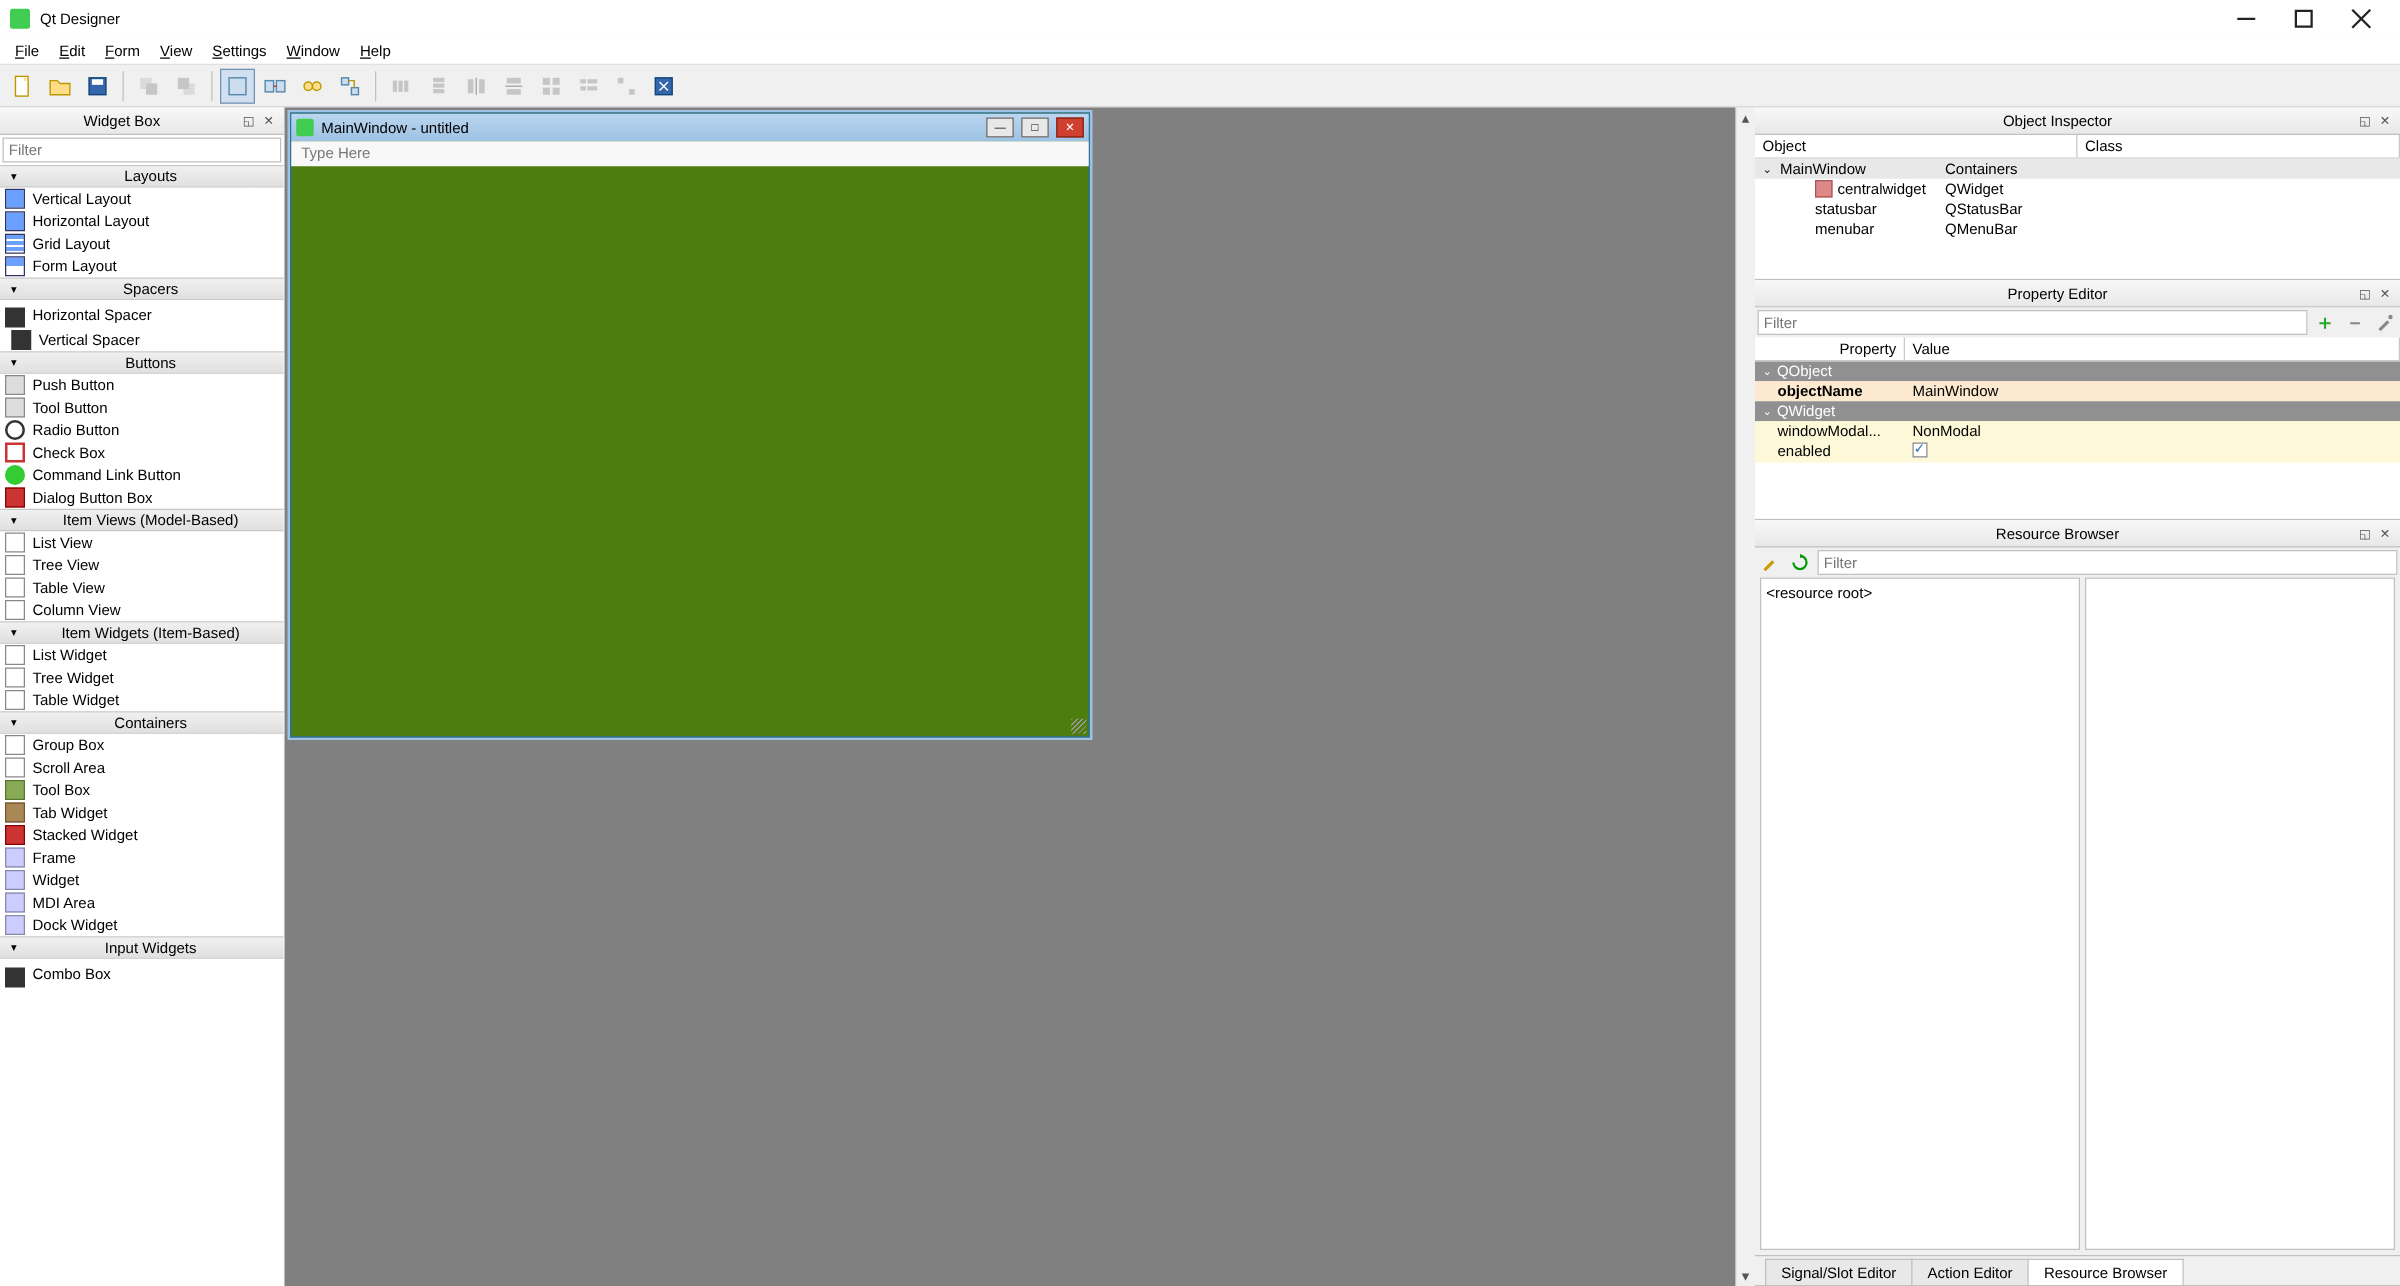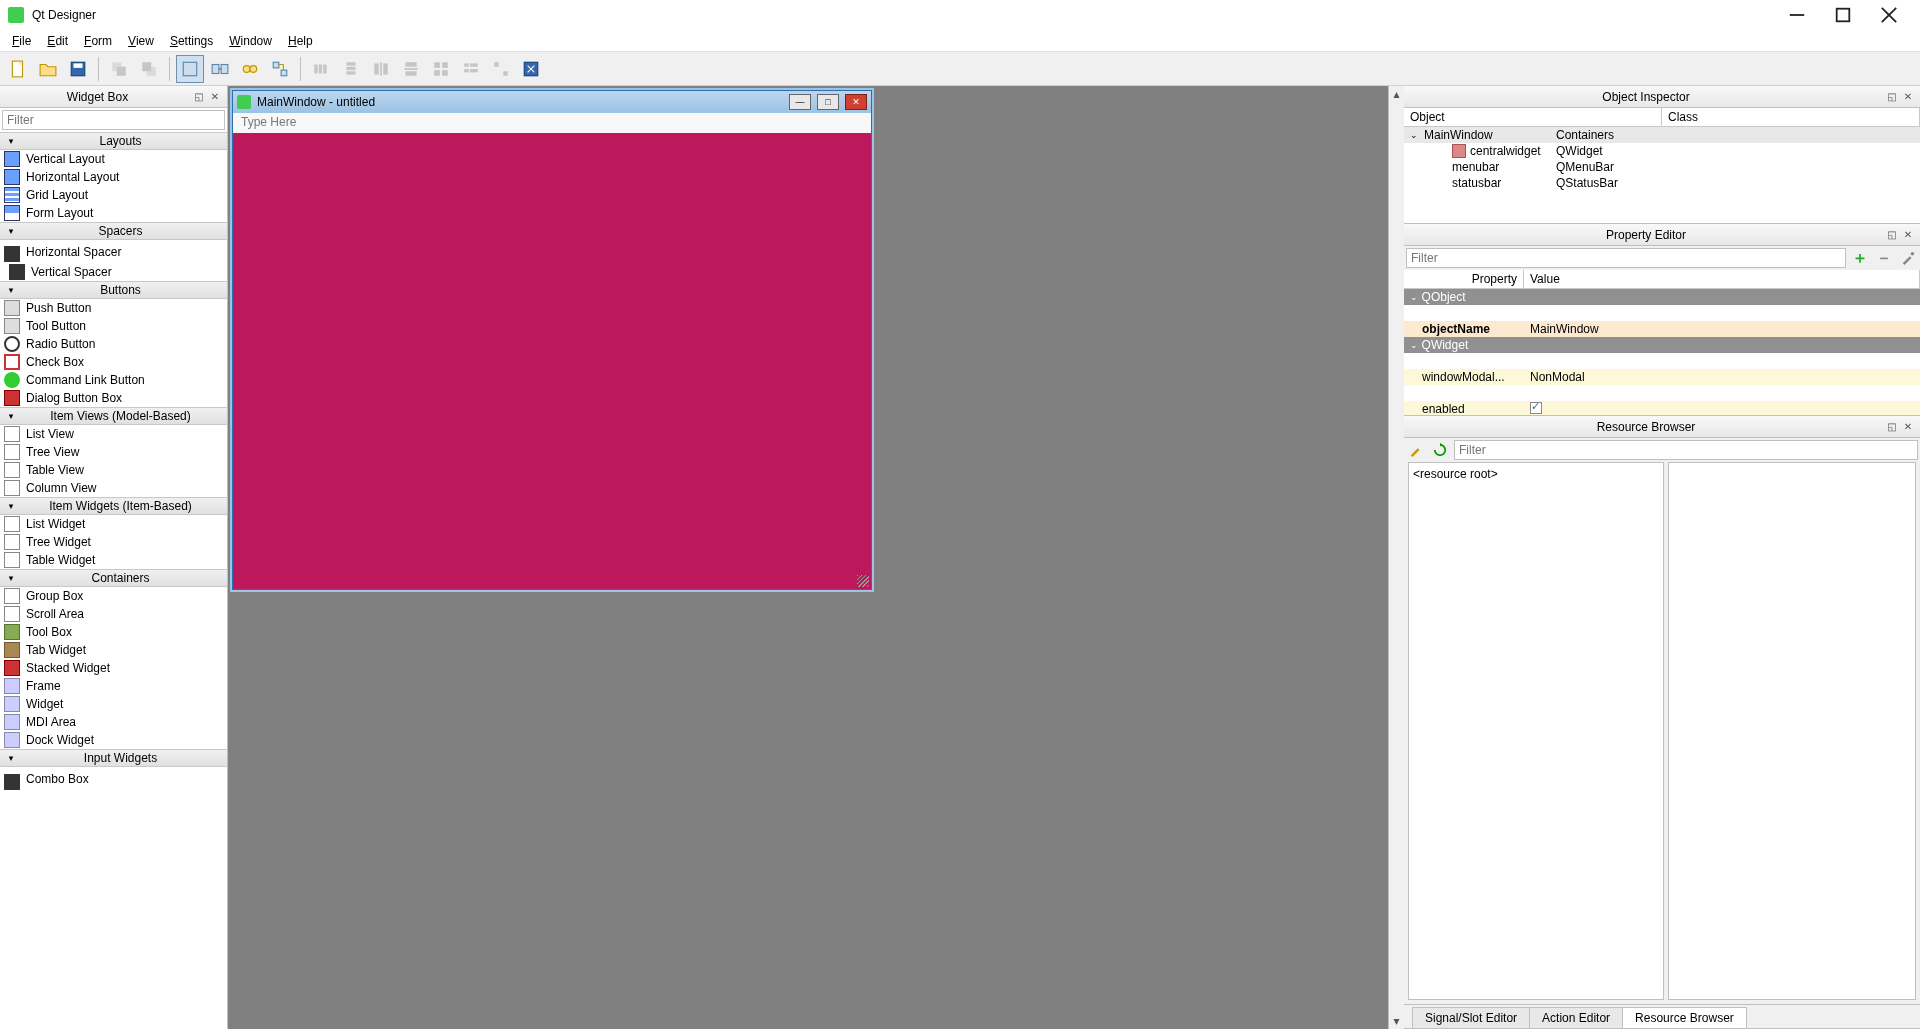--- a/index.html
+++ b/index.html
@@ -70,21 +70,21 @@
 .ic-toolbox{background:#8a5;border:1px solid #573;}
 .ic-tab{background:#a85;border:1px solid #753;}
 .ic-stacked{background:#c33;border:1px solid #800;}
 .ic-frame{background:#ccf;border:1px solid #88a;}
 .ic-widget{background:#ccf;border:1px solid #88a;}
 .ic-mdi{background:#ccf;border:1px solid #88a;}
 .ic-dock{background:#ccf;border:1px solid #88a;}
 .ic-combo{background:#333;height:4px;margin-top:6px;}
 
 
-.mdi-child { position: absolute; left: 4px; top: 4px; width: 640px; height: 500px; background: #be185d; border: 1px solid #2a6fb0; box-shadow: 0 0 0 2px #9cc2e4; }
+.mdi-child { position: absolute; left: 4px; top: 4px; width: 640px; height: 500px; background: #4d7c0f; border: 1px solid #2a6fb0; box-shadow: 0 0 0 2px #9cc2e4; }
 .mdi-title { height: 22px; background: linear-gradient(#bcd6ef,#9cc2e4); display:flex; align-items:center; padding:0 4px; gap:6px; }
 .mdi-title .qt-ico { width:14px;height:14px;background:#41cd52;border-radius:2px;}
 .mdi-title .mt { flex:1; }
 .mdi-title .mbtn { width:22px;height:16px;border:1px solid #666;background:#e8e8e8;display:flex;align-items:center;justify-content:center;font-size:9px;}
 .mdi-title .mclose{background:#d04030;color:#fff;border-color:#802010;}
 .mdi-menubar { height:20px; padding:2px 8px; background:#f8f8f8; color:#777; font-style:normal; }
 .mdi-canvas { flex:1; background-image: radial-gradient(#c8c8c8 0.5px, transparent 0.5px); background-size: 8px 8px; height: calc(100% - 42px); position:relative; }
 .mdi-resize { position:absolute; right:2px; bottom:2px; width:12px;height:12px; background: repeating-linear-gradient(135deg,#999 0 1px,transparent 1px 3px);}
 
 
@@ -106,21 +106,21 @@
 .prop-toolbar input { flex:1; border:1px solid #c0c0c0; padding:2px 4px;}
 .prop-toolbar .pbtn{width:20px;height:20px;display:flex;align-items:center;justify-content:center;}
 .prop-crumb { padding:2px 6px; background:#f8f8f8; border-bottom:1px solid #d0d0d0; }
 .prop-cols { display:flex; background:#fff; border-bottom:1px solid #c8c8c8;}
 .prop-cols .col{padding:2px 6px;border-right:1px solid #c8c8c8;}
 .prop-cols .col:first-child{width:120px;text-align:right;}
 .prop-cols .col:last-child{flex:1;}
 .prop-list { background:#fff; flex:1; overflow:auto;}
 .prop-group{background:#909090;color:#fff;padding:1px 6px;display:flex;align-items:center;gap:4px;}
 .prop-group .chev{font-size:9px;}
-.prop-row{display:flex;padding:1px 0;margin-top:16px;}
+.prop-row{display:flex;padding:1px 0;}
 .prop-row .pname{width:120px;padding-left:18px;}
 .prop-row .pval{flex:1;padding-left:6px;}
 .prop-row.hl{background:#fce9d0;}
 .prop-row.hl2{background:#fdf8d8;}
 .prop-row .bold{font-weight:bold;}
 .prop-check{width:12px;height:12px;border:1px solid #888;display:inline-block;background:#fff;position:relative;}
 .prop-check.checked::after{content:"✓";position:absolute;top:-3px;left:0;font-size:11px;color:#2a6fb0;}
 
 .res-browser { flex:1; display:flex; flex-direction:column;}
 .res-toolbar{display:flex;align-items:center;gap:4px;padding:2px;}
@@ -492,30 +492,30 @@
             <div class="oname" style="padding-left:34px">
               <span class="chev"></span>
               <span class="tico cw"></span>
               <span>centralwidget</span>
             </div>
             <div class="oclass">QWidget</div>
           </div>
           <div class="obj-row">
             <div class="oname" style="padding-left:34px">
               <span class="chev"></span>
+              <span>statusbar</span>
+            </div>
+            <div class="oclass">QStatusBar</div>
+          </div>
+          <div class="obj-row">
+            <div class="oname" style="padding-left:34px">
+              <span class="chev"></span>
               <span>menubar</span>
             </div>
             <div class="oclass">QMenuBar</div>
-          </div>
-          <div class="obj-row">
-            <div class="oname" style="padding-left:34px">
-              <span class="chev"></span>
-              <span>statusbar</span>
-            </div>
-            <div class="oclass">QStatusBar</div>
           </div>
         </div>
     </div>
 
     <div class="sub prop-ed">
       <div class="panel-header">
         <span class="ptitle">Property Editor</span>
         <span class="picon">◱</span>
         <span class="picon">✕</span>
       </div>

